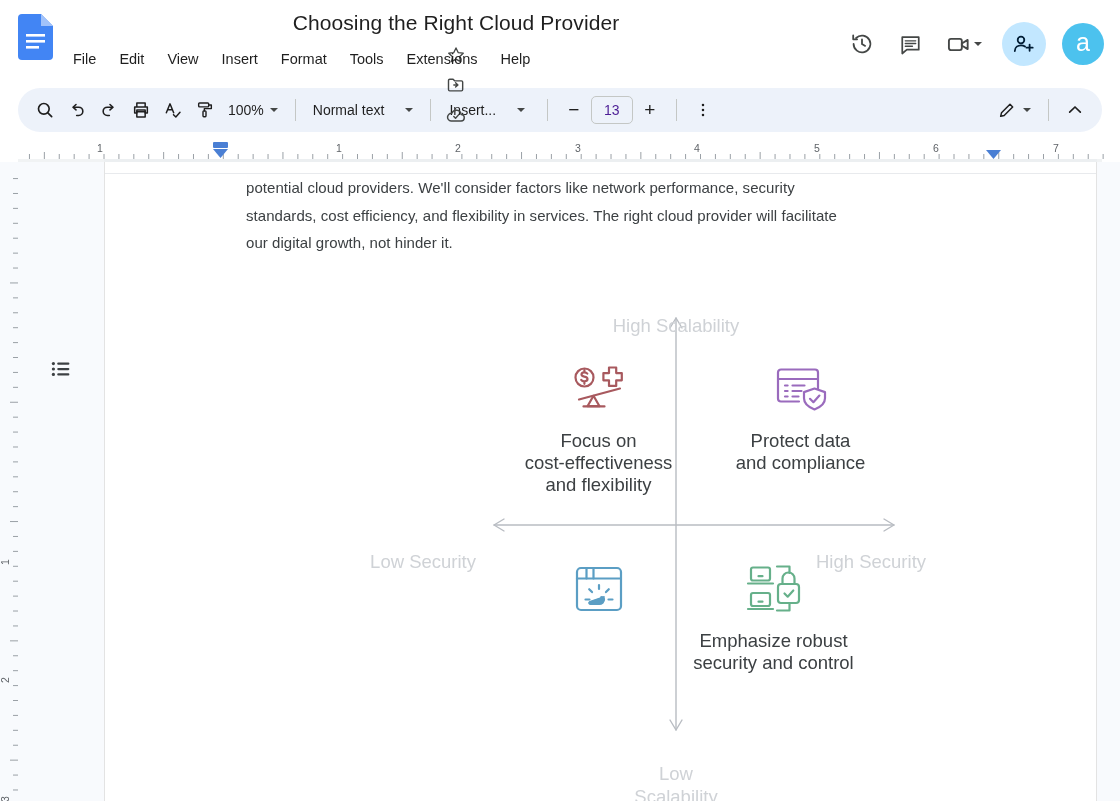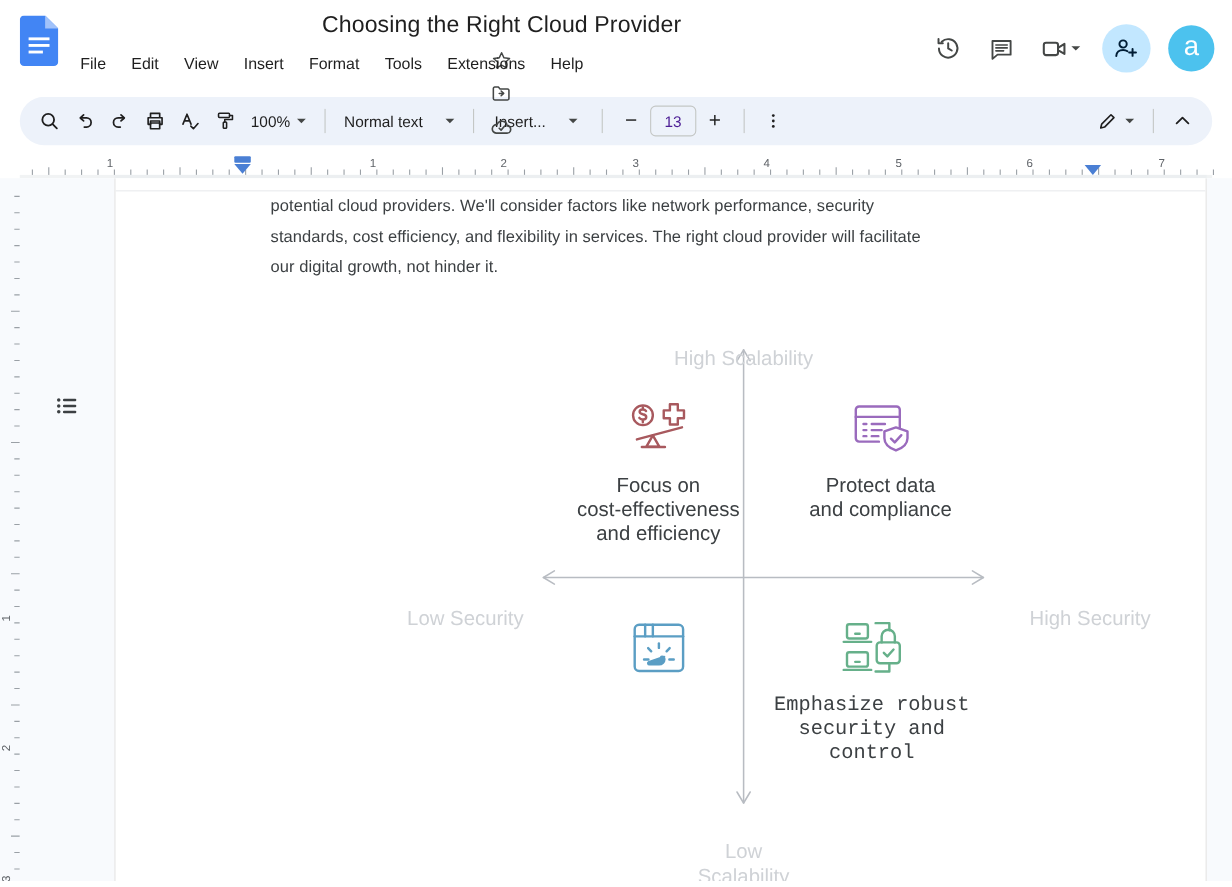--- a/index.html
+++ b/index.html
@@ -236,40 +236,40 @@
     color: #cfd2d6;
     font-size: 18.5px;
     text-align: center;
     white-space: pre-line;
     line-height: 23px;
     margin-top: 32px;
   }
   .lbl-top   { left: 330px; top: 0px;  width: 200px; }
   .lbl-bottom{ left: 330px; top: 448px; width: 200px; }
   .lbl-left  { left: 0px;   top: 236px; width: 230px; text-align: right; }
-  .lbl-right { left: 570px; top: 236px; width: 230px; text-align: right; }
+  .lbl-right { left: 570px; top: 236px; width: 230px; text-align: left; }
 
   .axis-svg { position: absolute; left:0; top:0; }
 
   .quad {
     position: absolute;
     width: 215px;
     text-align: center;
   }
   .quad-icon { height: 58px; margin-bottom: 12px; display:flex; align-items:center; justify-content:center; }
   .quad-text {
     font-size: 18.5px;
     color: #3c4043;
     line-height: 22px;
     white-space: pre-line;
   }
   .q-tl { left: 245px; top: 78px; }
   .q-tr { left: 447px; top: 78px; }
   .q-bl { left: 245px; top: 278px; }
-  .q-br { left: 439px; top: 278px; font-family: Liberation Mono, monospace; }
+  .q-br { left: 420px; top: 278px; }
 </style>
 </head>
 <body>
 
 <div class="header">
 
   <div class="doc-logo">
     <svg width="35" height="46" viewBox="0 0 35 46">
       <path d="M4 0h19l12 12v30a4 4 0 0 1-4 4H4a4 4 0 0 1-4-4V4a4 4 0 0 1 4-4z" fill="#4285f4"></path>
       <path d="M23 0l12 12H23z" fill="#a1c2fa"></path>
@@ -657,21 +657,21 @@
             <circle cx="15.5" cy="14.5" r="9"></circle>
             <path d="M18.3 10.6c-.8-1-2-1.4-3.2-1.3-1.6.1-2.6 1-2.6 2.1 0 1.3 1.3 1.8 2.9 2.2 1.8.4 3.1 1 3.1 2.4 0 1.3-1.2 2.2-2.9 2.3-1.4.1-2.7-.4-3.4-1.4M15.4 7.2v1.9M15.4 18.8v2"></path>
             <path d="M40 4.5h7.2v5.6h5.6v7.2h-5.6v5.6H40v-5.6h-5.6v-7.2H40z"></path>
             <path d="M10 36.5L51 25.5"></path>
             <path d="M24.5 32.8l6 10.4h-12z"></path>
             <path d="M14.5 43.4h21"></path>
           </svg>
         </div>
         <div class="quad-text">Focus on
 cost-effectiveness
-and efficiency</div>
+and flexibility</div>
       </div>
 
       <div class="quad q-tr">
         <div class="quad-icon">
           <svg width="58" height="52" viewBox="0 0 58 52" fill="none" stroke="#9a6bbd" stroke-width="2.2" stroke-linecap="round" stroke-linejoin="round">
             <path d="M46 26V9.5a3 3 0 0 0-3-3H9a3 3 0 0 0-3 3v26a3 3 0 0 0 3 3h18"></path>
             <path d="M6 16h40"></path>
             <path d="M13 22.5h2.6M13 28h2.6M13 33.5h2.6"></path>
             <path d="M20.5 22.5h12M20.5 28h9M20.5 33.5h6"></path>
             <path d="M42.5 25.5l10.5 3.6v6.2c0 5.2-4.2 8.8-10.5 11.2-6.3-2.4-10.5-6-10.5-11.2v-6.2z"></path>

